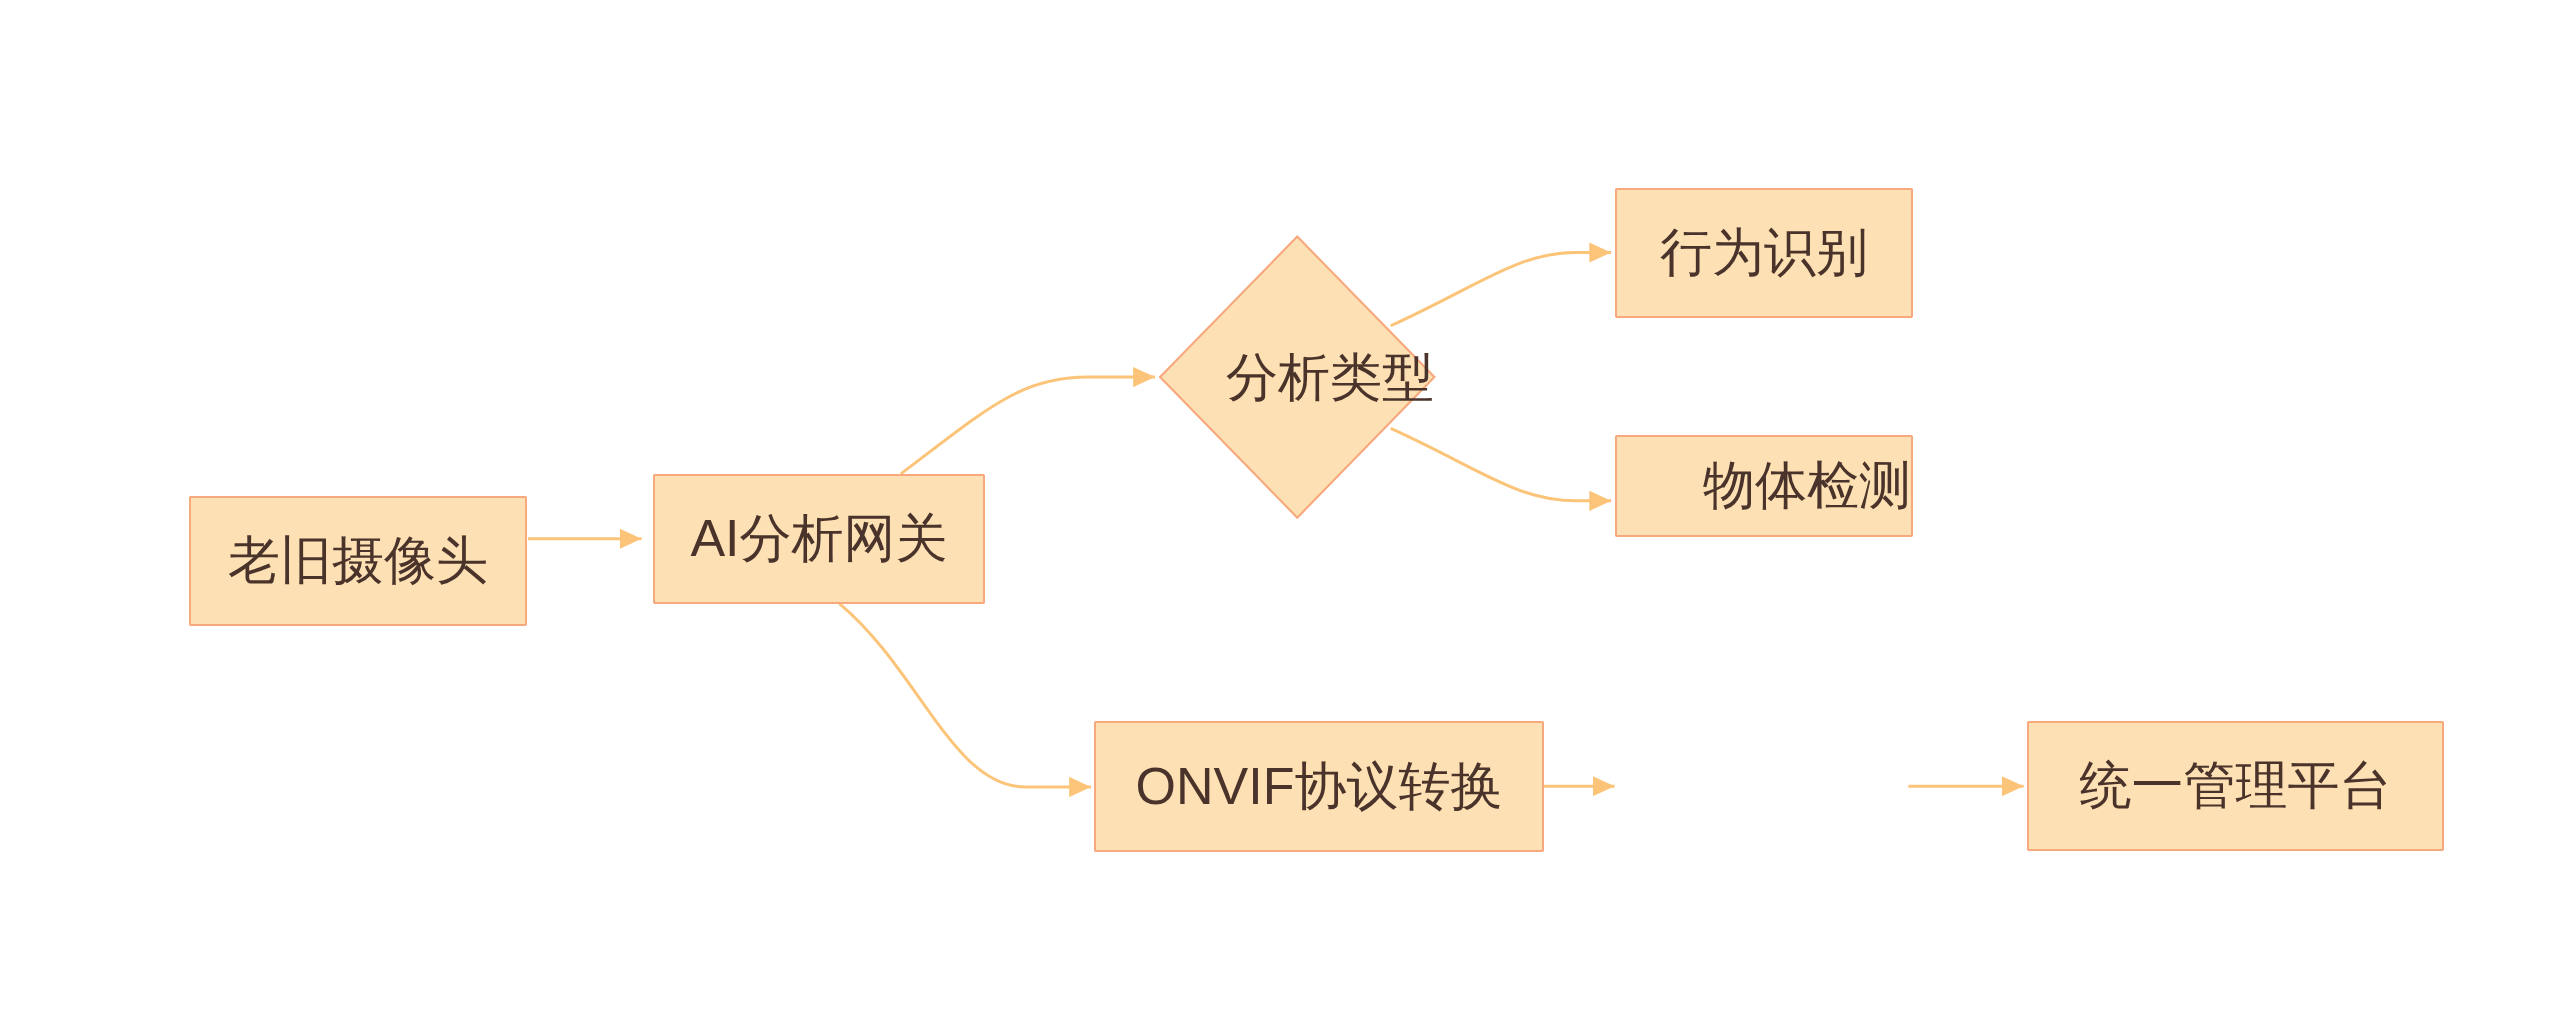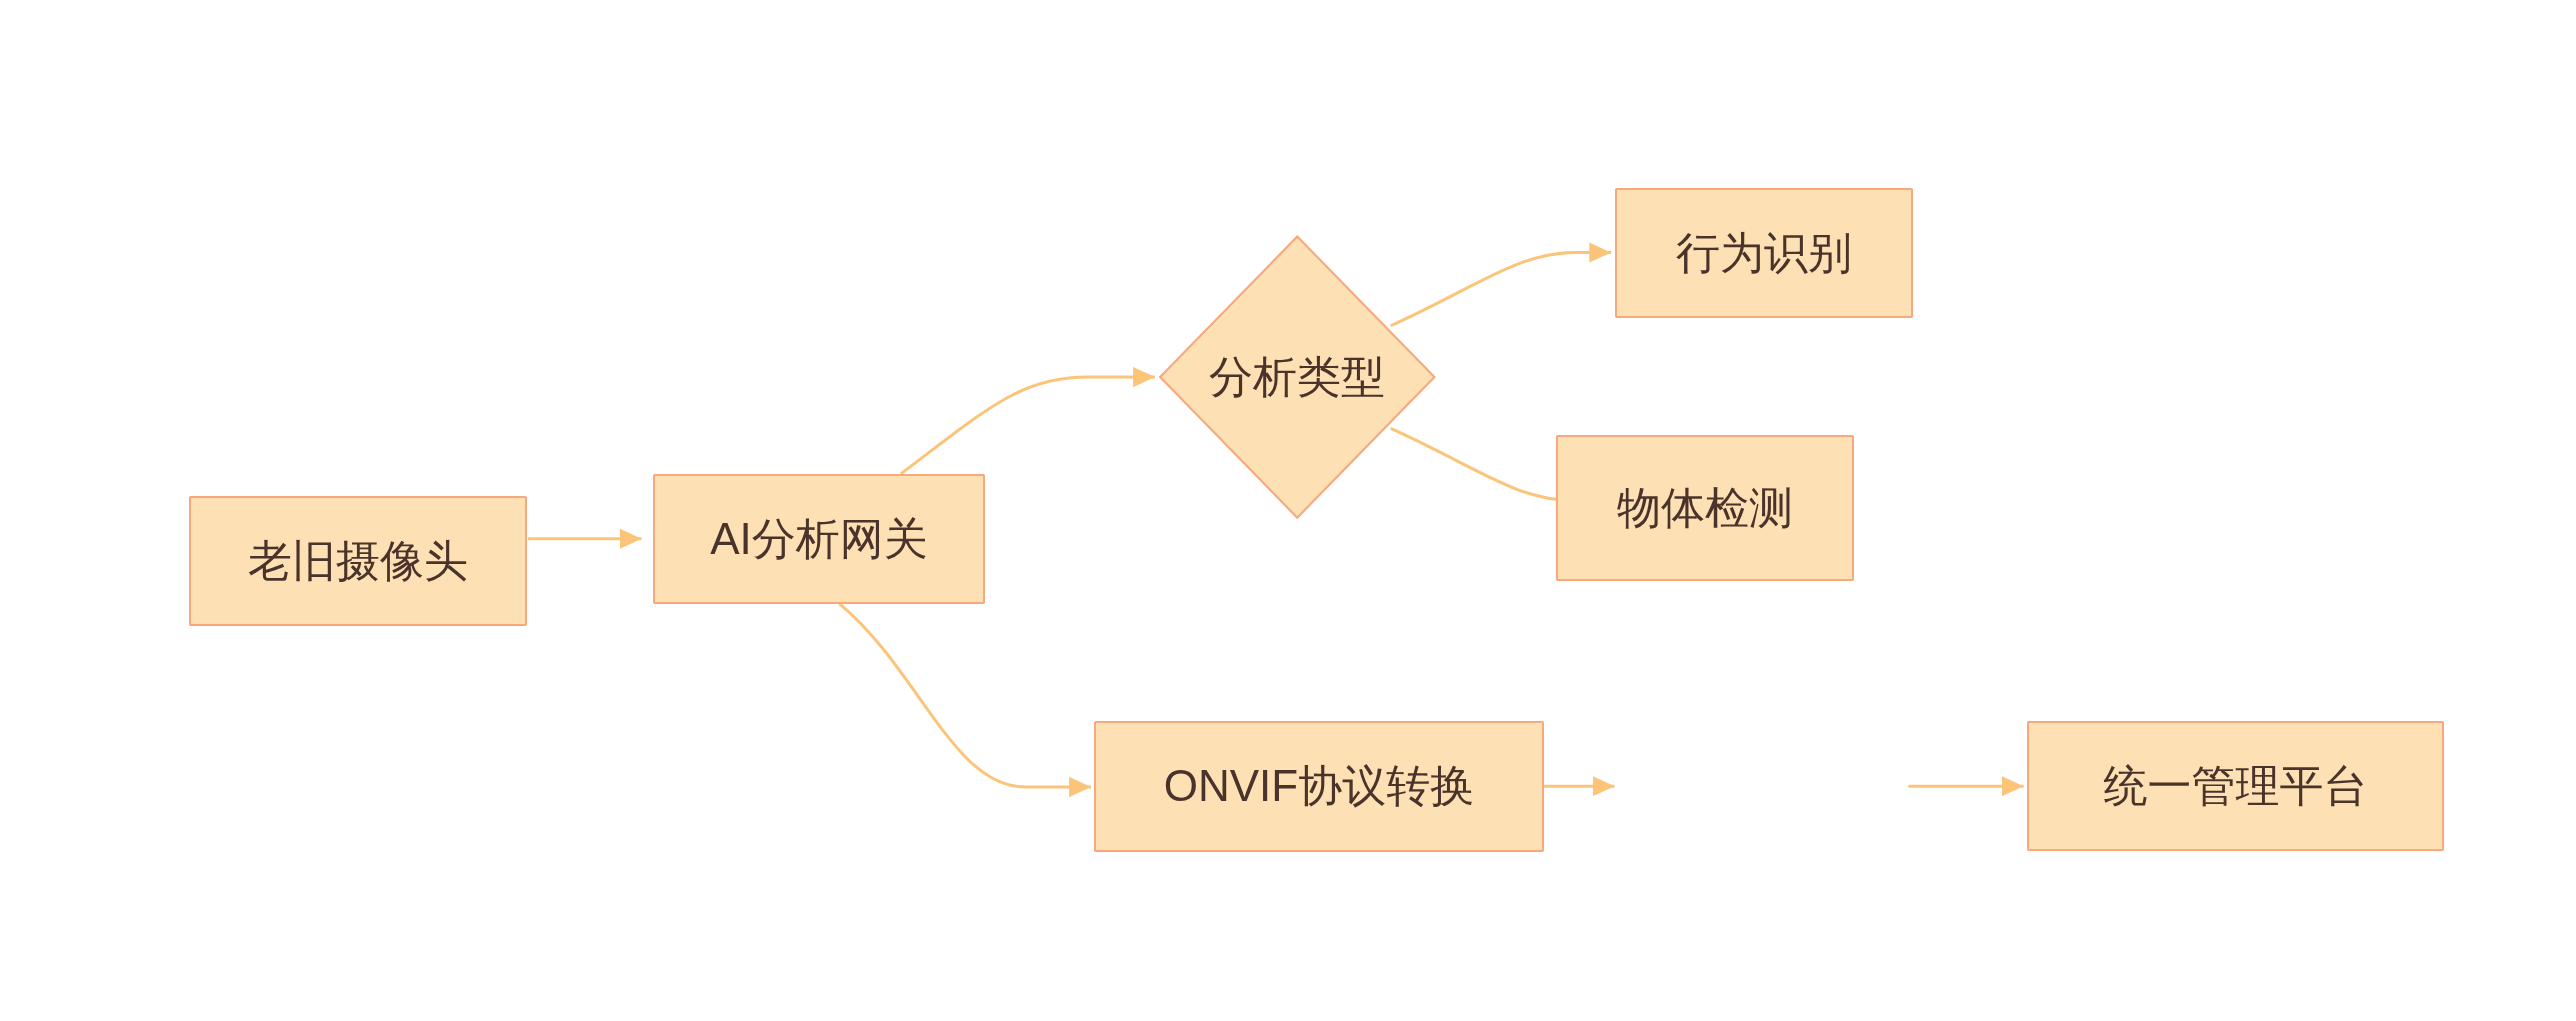--- a/index.html
+++ b/index.html
@@ -38,21 +38,21 @@
     stroke-linejoin: miter;
   }
   .node {
     position: absolute;
     display: flex;
     align-items: center;
     justify-content: center;
     background: var(--node-fill);
     border: 2.1px solid var(--node-border);
     border-radius: 1.7px;
-    font-size: 44px;
+    font-size: 52px;
     font-weight: 500;
     color: var(--text-color);
     white-space: nowrap;
   }
   .node.diamond-label {
     background: transparent;
     border: none;
   }
 </style>
 </head>
@@ -79,29 +79,29 @@
   </svg>
 
   <div class="node" style="left:189px; top:496px; width:338px; height:130px;font-family:Liberation Serif, serif;">
     <span>老旧摄像头</span>
   </div>
 
   <div class="node" style="left:645px; top:474px; width:332px; height:130px;margin-left:8px;">
     <span>AI分析网关</span>
   </div>
 
-  <div class="node diamond-label" style="left:1159px; top:236px; width:276px; height:283px;">
+  <div class="node diamond-label" style="left:1192px; top:236px; width:276px; height:283px;">
     <span>分析类型</span>
   </div>
 
   <div class="node" style="left:1615px; top:188px; width:298px; height:130px;">
     <span>行为识别</span>
   </div>
 
-  <div class="node" style="left:1556px; top:435px; width:298px; height:146px;">
+  <div class="node" style="left:1615px; top:435px; width:298px; height:102px;justify-content:flex-end;">
     <span>物体检测</span>
   </div>
 
   <div class="node" style="left:1094px; top:721px; width:450px; height:131px;">
     <span>ONVIF协议转换</span>
   </div>
 
 
   <div class="node" style="left:2027px; top:721px; width:417px; height:130px;">
     <span>统一管理平台</span>

